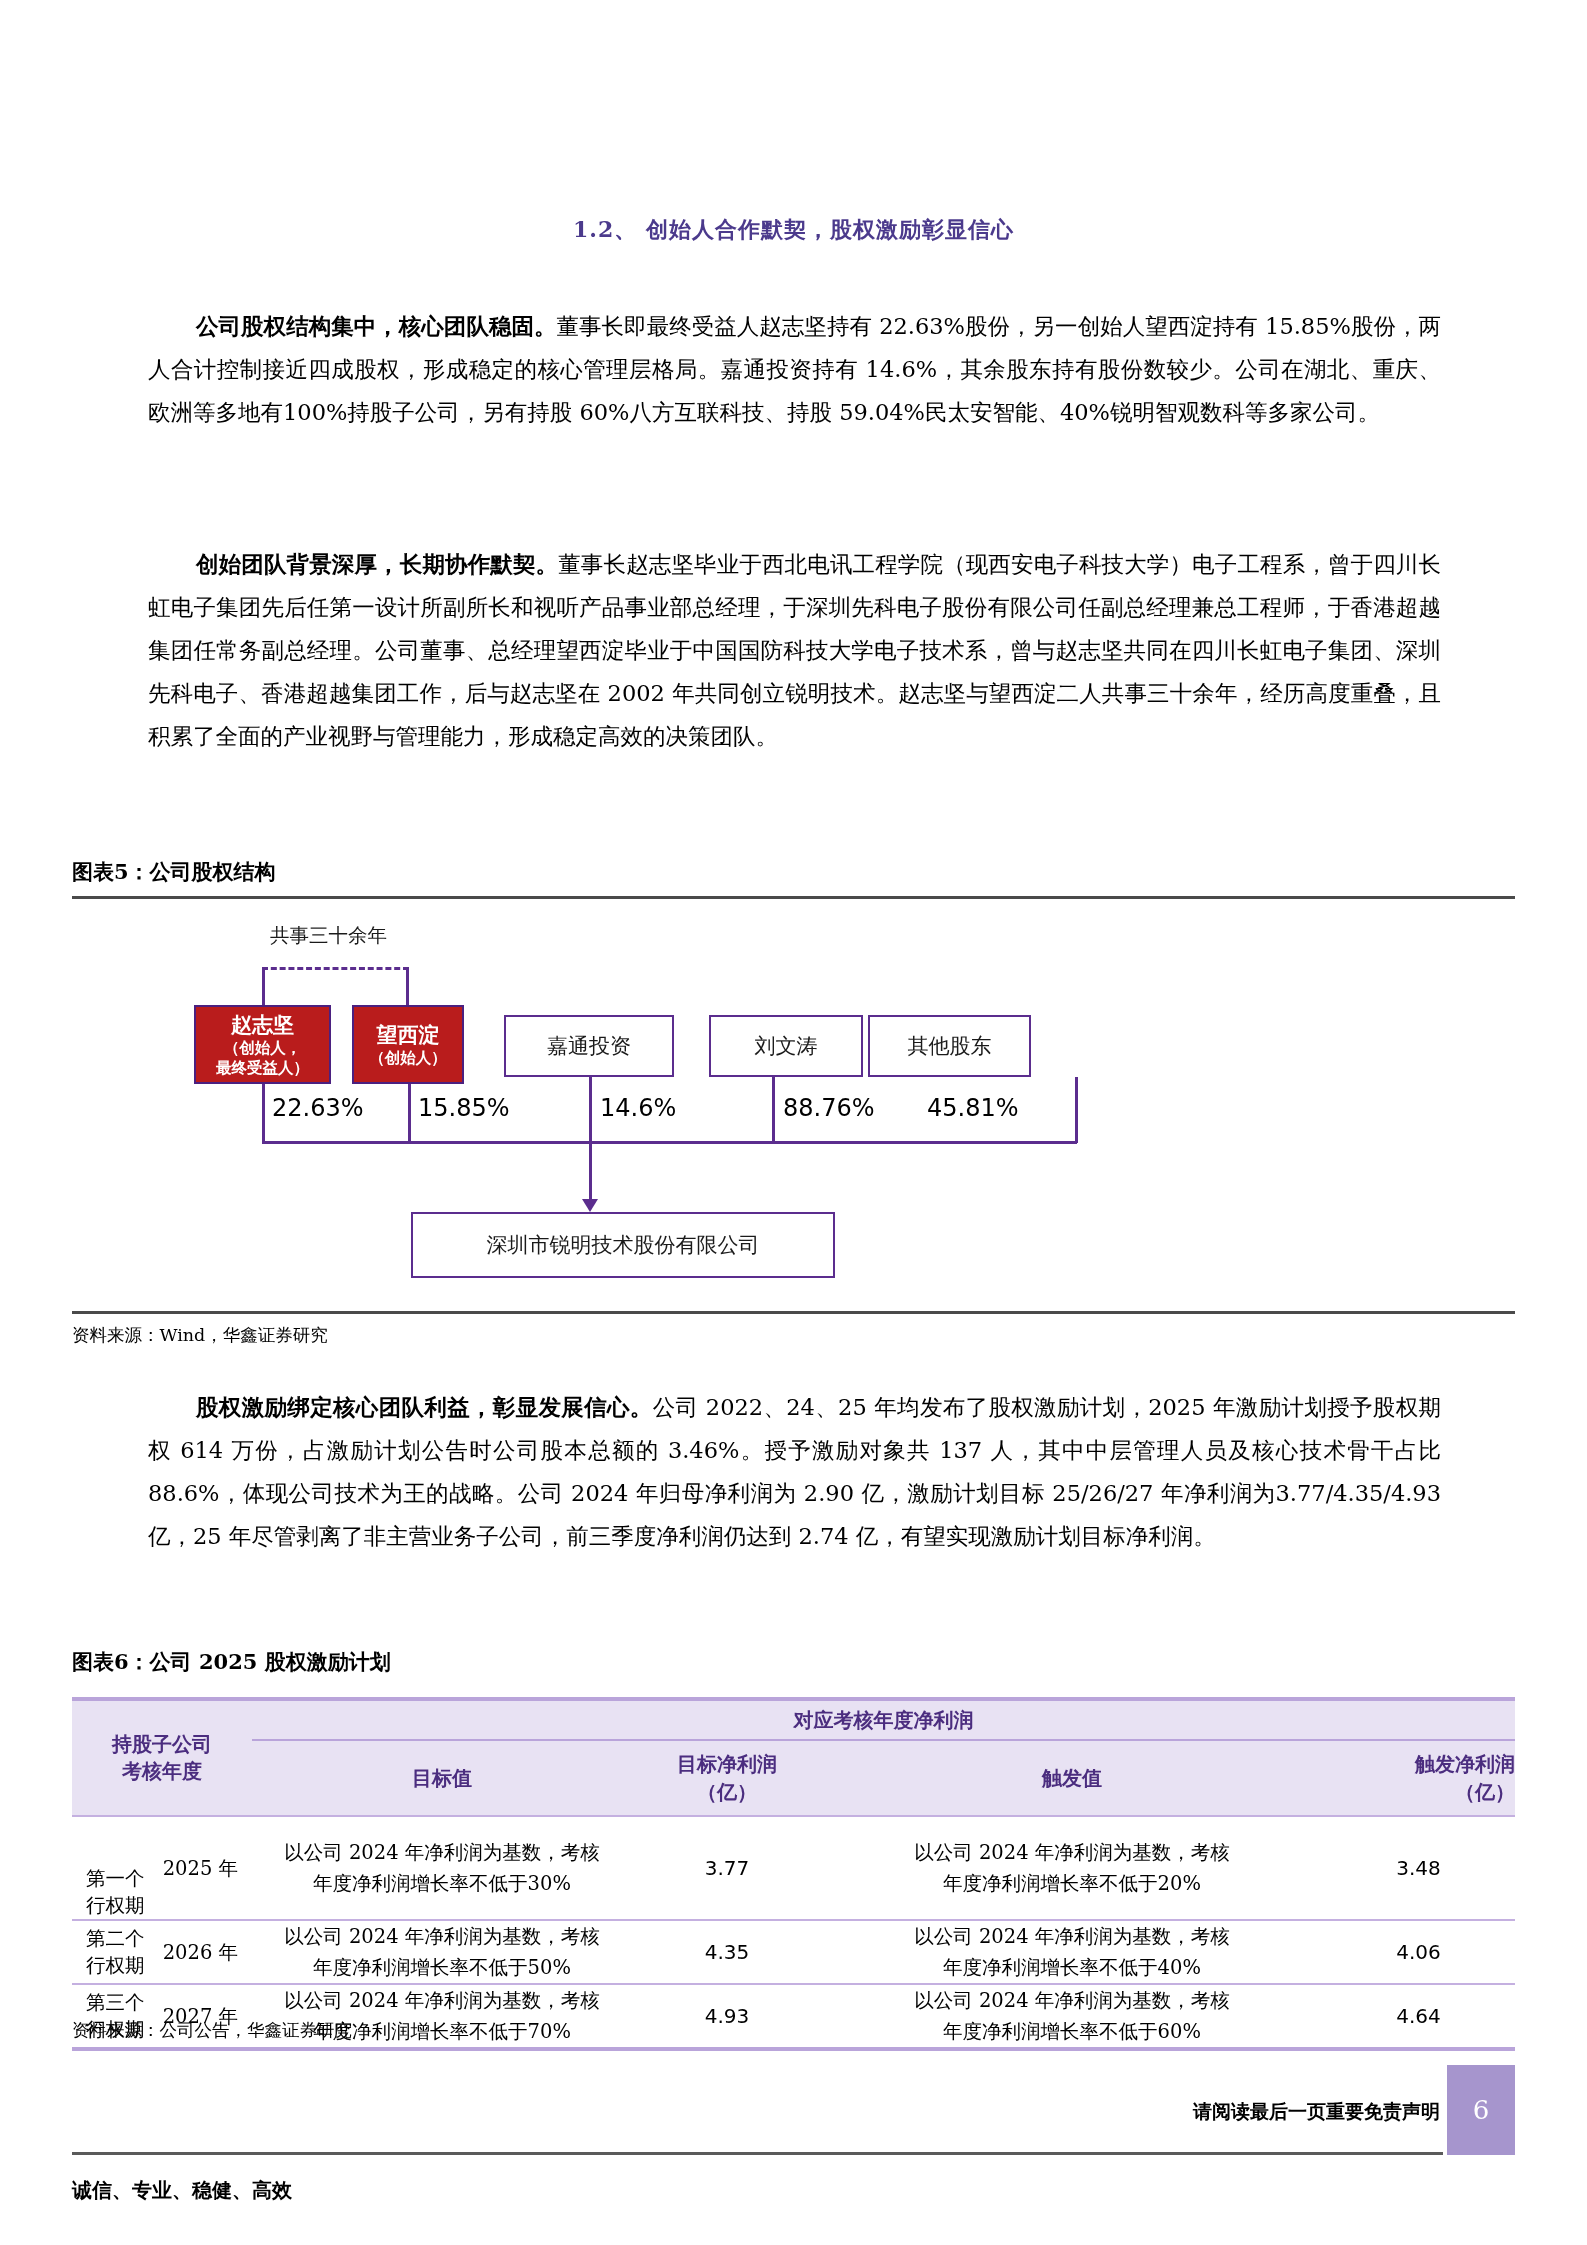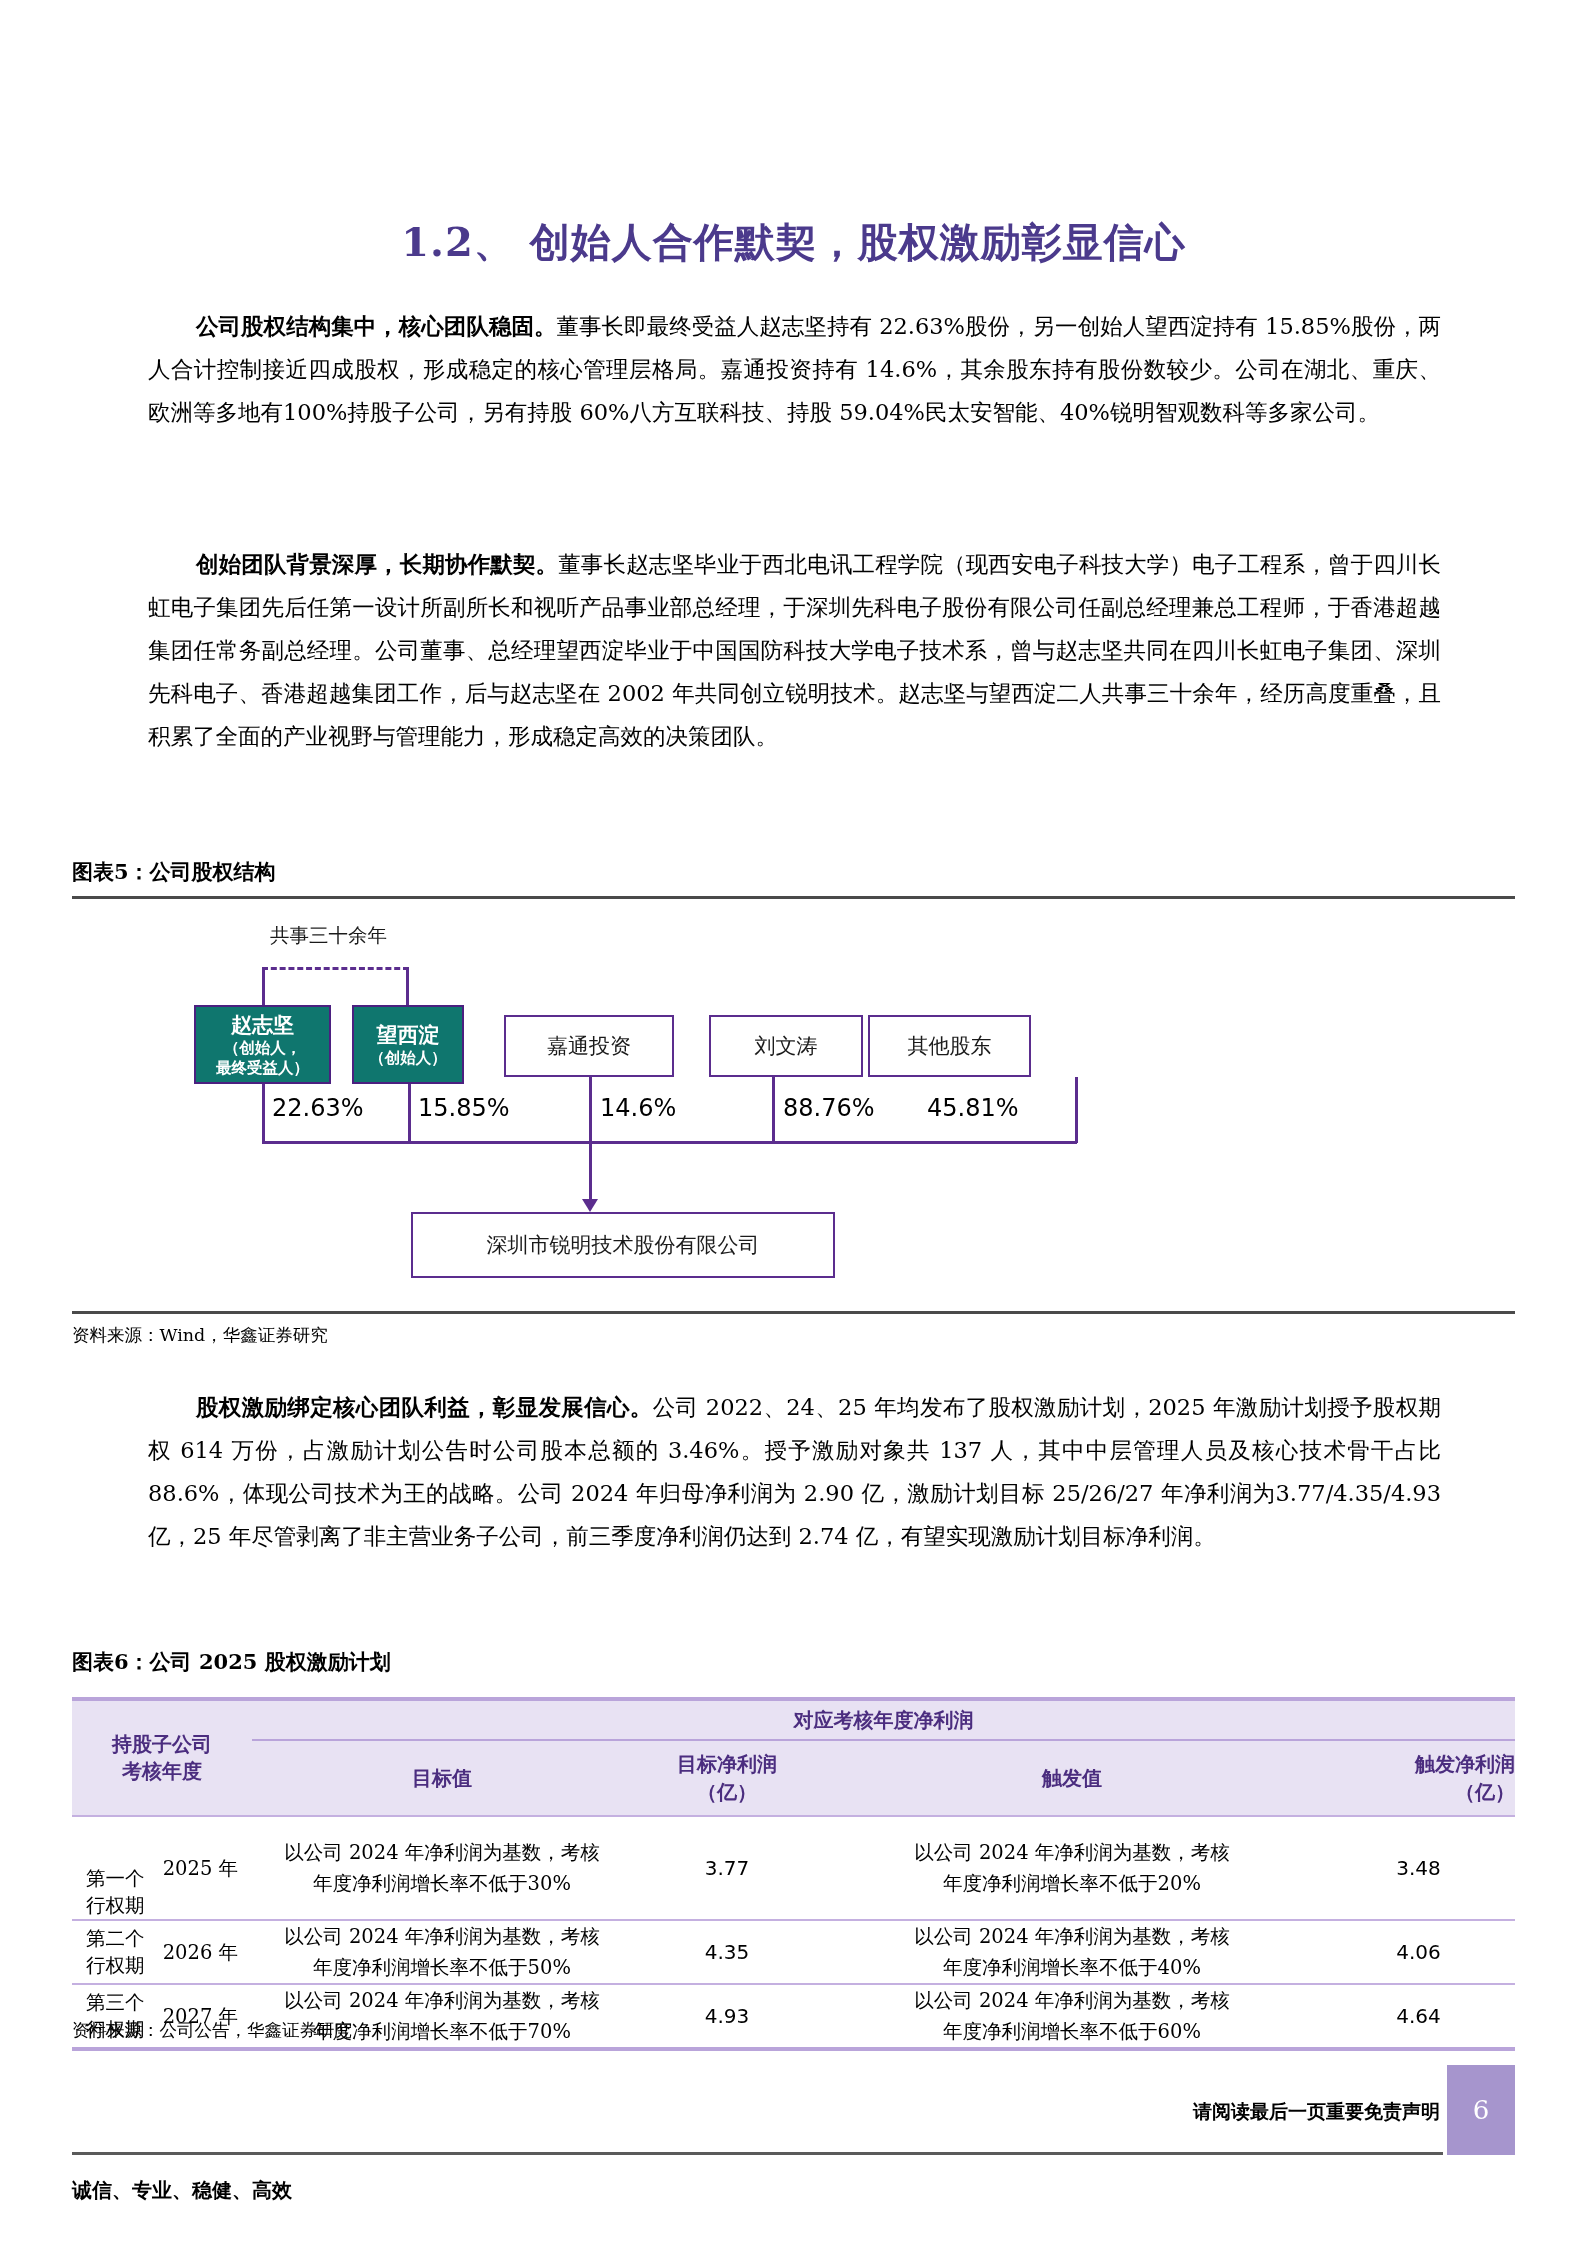--- a/index.html
+++ b/index.html
@@ -83,21 +83,21 @@
 
   
   .sec-title {
     position: absolute;
     left: 72px;
     top: 215px;
     width: 1443px;
     text-align: center;
     font-family: "DejaVu Serif", "Liberation Serif", serif;
     font-weight: bold;
-    font-size: 40px;
+    font-size: 22px;
     color: #4b3a8c;
     letter-spacing: 1px;
   }
 
   
   .para {
     position: absolute;
     left: 148px;
     width: 1293px;
     font-family: "DejaVu Serif", "Liberation Serif", serif;
@@ -142,21 +142,21 @@
     box-sizing: border-box;
     border: 2.5px solid #5b2d8e;
     background: #ffffff;
     display: flex;
     flex-direction: column;
     align-items: center;
     justify-content: center;
     font-family: "DejaVu Serif", "Liberation Serif", serif;
     color: #1a1a1a;
   }
-  .node.filled { background: #0f766e; border-color: #4b2080; color: #ffffff; }
+  .node.filled { background: #b91c1c; border-color: #4b2080; color: #ffffff; }
   .node .n-main { font-weight: bold; font-size: 21px; line-height: 26px; }
   .node .n-sub { font-size: 15.5px; line-height: 20px; font-weight: bold; }
   .node .n-plain { font-size: 21px; line-height: 26px; }
   .pct {
     position: absolute;
     font-family: "DejaVu Sans", "Liberation Sans", sans-serif;
     font-size: 24px;
     color: #000;
     white-space: nowrap;
   }

